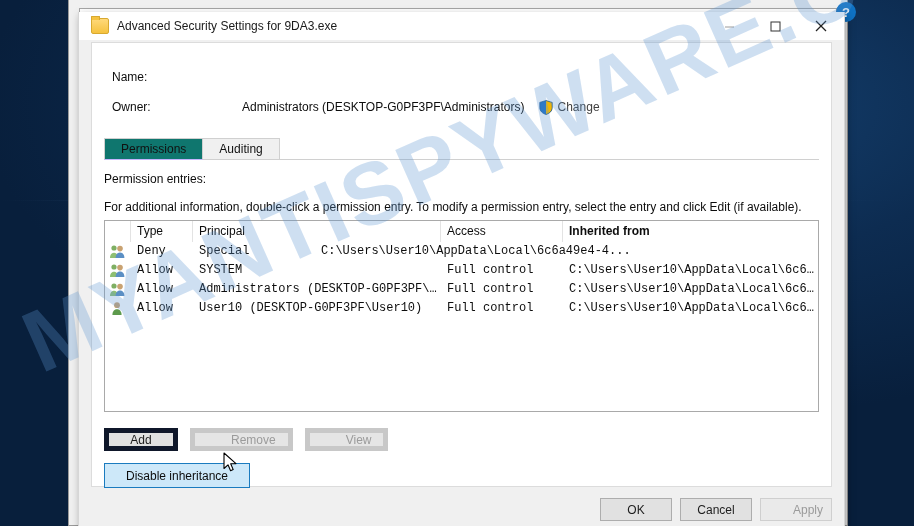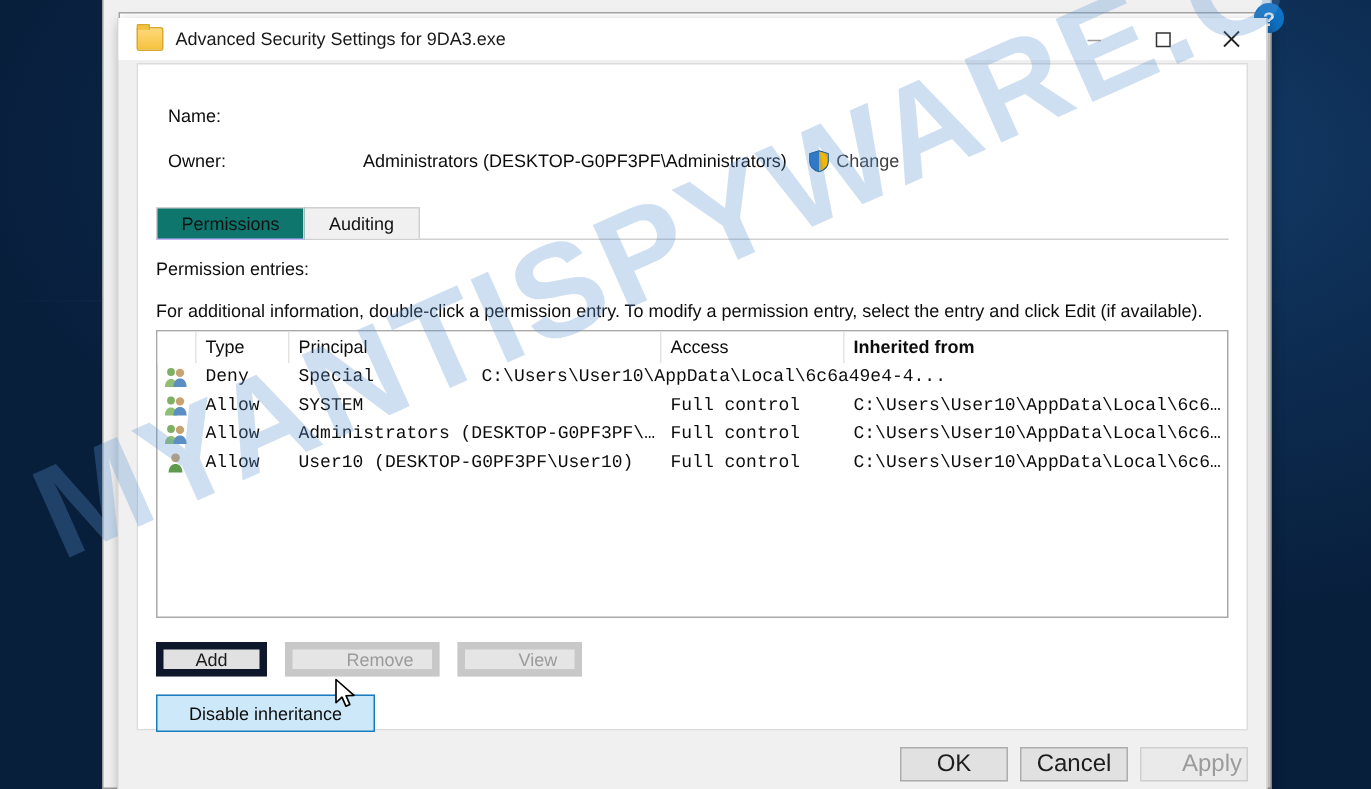--- a/index.html
+++ b/index.html
@@ -384,21 +384,21 @@
     right: 12px;
     bottom: 10px;
     display: flex;
   }
   .footer-btn {
     width: 72px;
     height: 23px;
     margin-left: 8px;
     background: #e1e1e1;
     border: 1px solid #adadad;
-    font-size: 16px;
+    font-size: 12px;
     color: #1d1d1d;
     display: flex;
     align-items: center;
     justify-content: center;
     box-sizing: border-box;
   }
   .footer-btn.disabled {
     color: #9b9b9b;
     background: #eaeaea;
     border-color: #cfcfcf;

